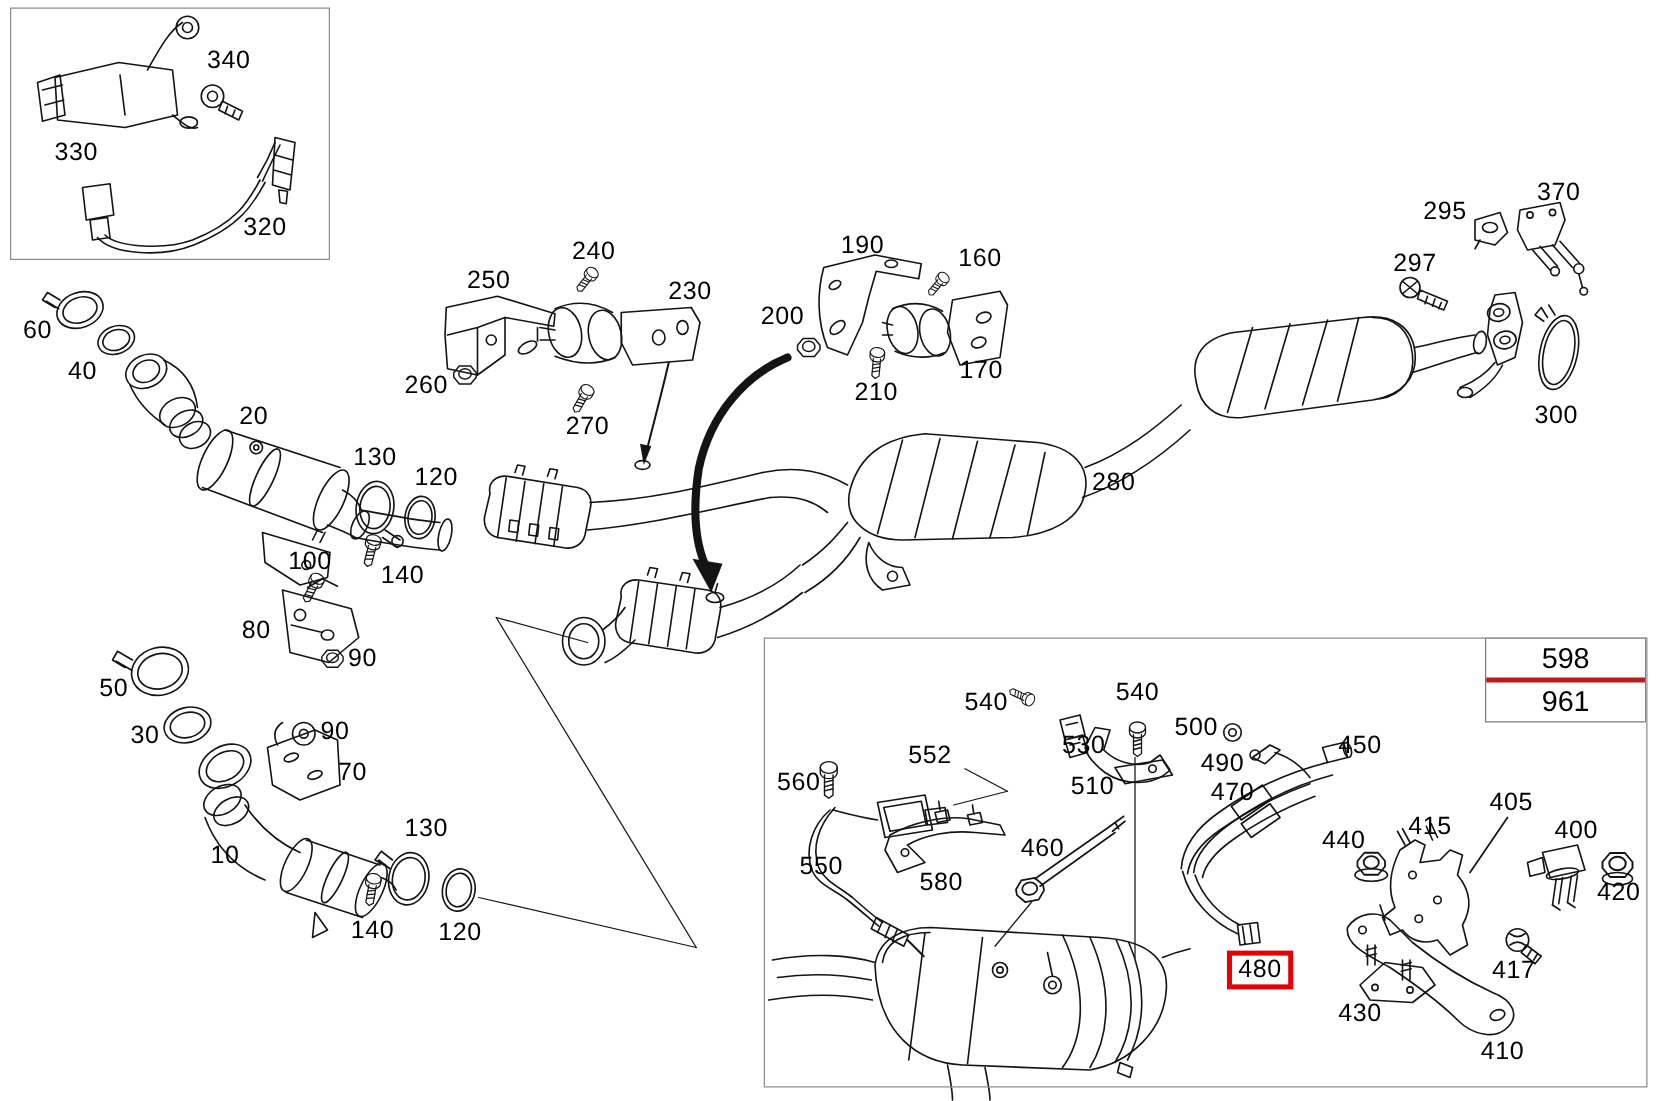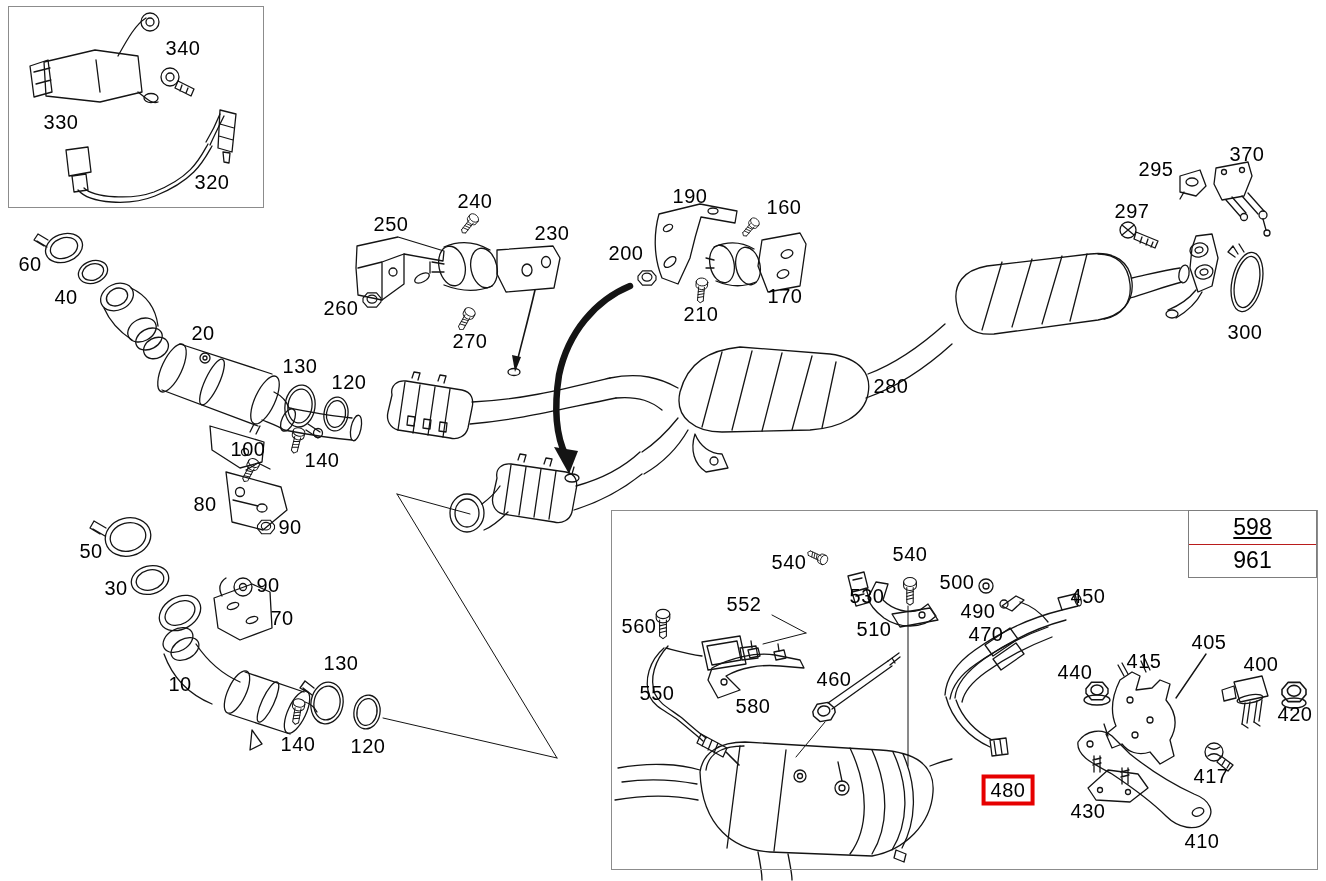--- a/index.html
+++ b/index.html
@@ -9,31 +9,31 @@
   }
   svg.art{position:absolute;left:0;top:0;}
   .box{position:absolute;border:1px solid #8c8c8c;background:transparent;}
   #callouts{position:absolute;left:0;top:0;width:100%;height:100%;}
   .callout{
     position:absolute;transform:translate(-50%,-50%);
     font-size:20px;line-height:1;color:#000;white-space:nowrap;
     letter-spacing:0.5px;
   }
   .callout.hl{
-    border:4px solid #a21caf;background:#fff;padding:1px 5px 2px 5px;margin-top:14px;
+    border:4px solid #a21caf;background:#fff;padding:1px 5px 2px 5px;
   }
   #ref-table{
     position:absolute;left:1188px;top:510px;width:127px;height:66px;
     border:1px solid #7d7d7d;display:flex;flex-direction:column;background:#fff;
   }
   #ref-table .cell{
     flex:1;display:flex;align-items:center;justify-content:center;
     font-size:23px;color:#000;
   }
-  #ref-table .cell:first-child{border-bottom:1px solid #b91c1c;text-decoration:underline;}
+  #ref-table .cell:first-child{border-bottom:4px solid #b91c1c;}
 </style>
 </head>
 <body>
 
 <div class="stage">
 
   <svg class="art" width="1326" height="881" viewBox="0 0 1326 881">
     <defs>
       <g id="sym-bolt">
         <ellipse cx="0" cy="0" rx="8" ry="5.5"></ellipse>

